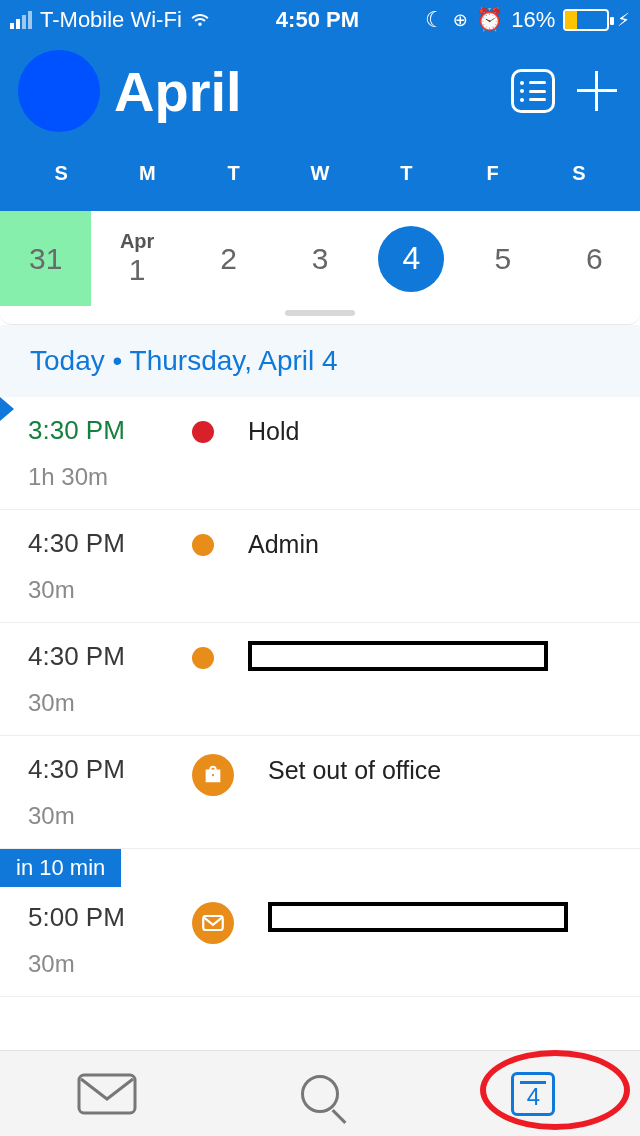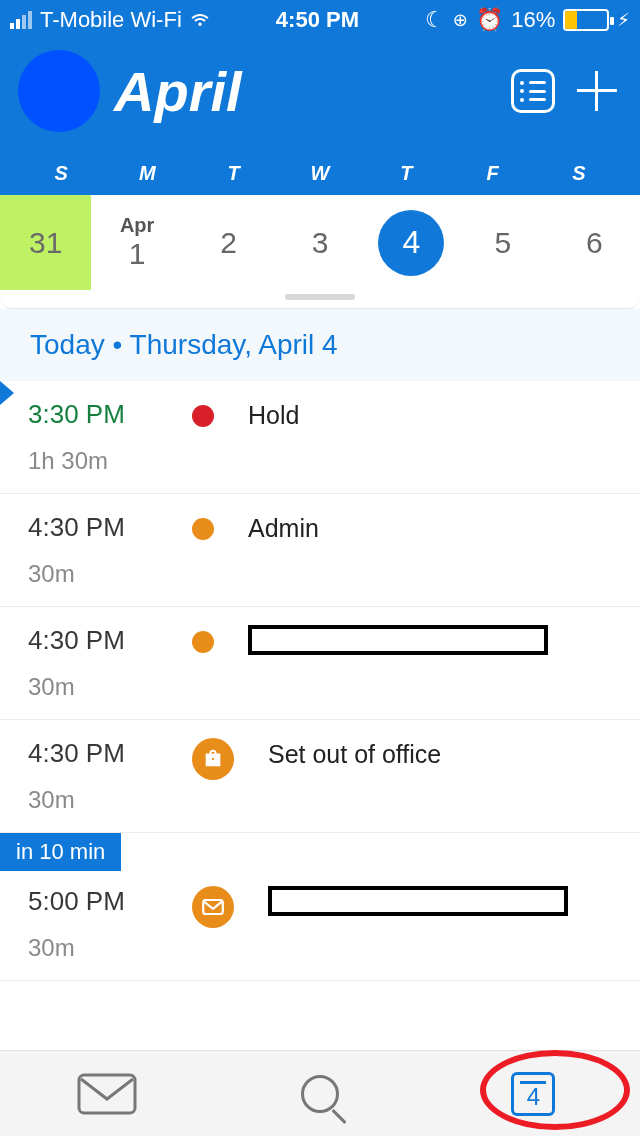--- a/index.html
+++ b/index.html
@@ -8,40 +8,40 @@
   .status-left { display:flex; align-items:center; gap:8px;}
   .status-right { display:flex; align-items:center; gap:8px;}
   .signal { display:flex; align-items:flex-end; gap:2px; height:18px;}
   .signal span { width:4px; background:#9ec8f0; }
   .signal span.on { background:#fff;}
   .wifi { width:20px; height:14px; }
   .battery { width:46px; height:22px; border:2px solid #fff; border-radius:4px; position:relative; display:flex; align-items:center;}
   .battery .cap { position:absolute; right:-7px; top:6px; width:4px; height:8px; background:#fff; border-radius:1px;}
   .battery .fill { height:100%; width:27%; background:#ffc400; border-radius:2px 0 0 2px;}
   .lightning { font-size:18px;}
-  .header { background:#0f78d8; color:#fff; padding:10px 18px 0 18px;font-style:italic;}
+  .header { background:#0f78d8; color:#fff; padding:10px 18px 16px 18px;}
   .header-top { display:flex; align-items:center; gap:14px;}
   .avatar { width:82px; height:82px; border-radius:50%; background:#0051ff;}
   .month { font-size:56px; font-weight:700; flex:1;}
   .icon-btn { width:50px; height:50px; display:flex; align-items:center; justify-content:center;}
   .list-view-icon { width:44px; height:44px; border:3px solid #fff; border-radius:10px; display:flex; flex-direction:column; justify-content:space-evenly; padding:4px 6px;}
   .list-view-row { display:flex; align-items:center; gap:5px;}
   .list-view-dot { width:4px; height:4px; border-radius:50%; background:#fff;}
   .list-view-line { height:3px; flex:1; background:#fff; border-radius:2px;}
   .plus { position:relative; width:40px; height:40px;}
   .plus::before, .plus::after { content:""; position:absolute; background:#fff;}
   .plus::before { left:18px; top:0; width:3px; height:40px;}
   .plus::after { top:18px; left:0; height:3px; width:40px;}
   .weekdays { display:flex; margin-top:30px; padding-bottom:10px;}
   .weekday { flex:1; text-align:center; color:#fff; font-weight:700; font-size:20px;}
   .date-row-wrap { background:#fff; border-bottom:1px solid #e8e8e8; border-radius:0 0 12px 12px; position:relative;}
   .date-row { display:flex;}
   .date-cell { flex:1; height:95px; display:flex; flex-direction:column; align-items:center; justify-content:center; font-size:30px; color:#666;}
   .date-cell .mon-label { font-size:20px; font-weight:600; color:#555;}
-  .date-cell.prev { background:#bef264; color:#6a6a6a;}
+  .date-cell.prev { background:#86efac; color:#6a6a6a;}
   .date-cell .circ { width:66px; height:66px; border-radius:50%; background:#0f78d8; color:#fff; display:flex; align-items:center; justify-content:center; font-size:32px;}
   .handle { width:70px; height:6px; background:#d8d8d8; border-radius:3px; margin:4px auto 8px;}
   .day-header { background:#f3f8fd; color:#0f78d8; font-size:28px; font-weight:500; padding:20px 30px;}
   .events { }
   .event { display:flex; padding:18px 28px; border-bottom:1px solid #eee; position:relative; align-items:flex-start; gap:34px;}
   .time-col { width:130px; }
   .time { font-size:26px; color:#383838;}
   .dur { font-size:24px; color:#8a8a8a; margin-top:17px;}
   .dot { width:22px; height:22px; border-radius:50%; margin-top:6px;}
   .dot.red { background:#d9202a;}

